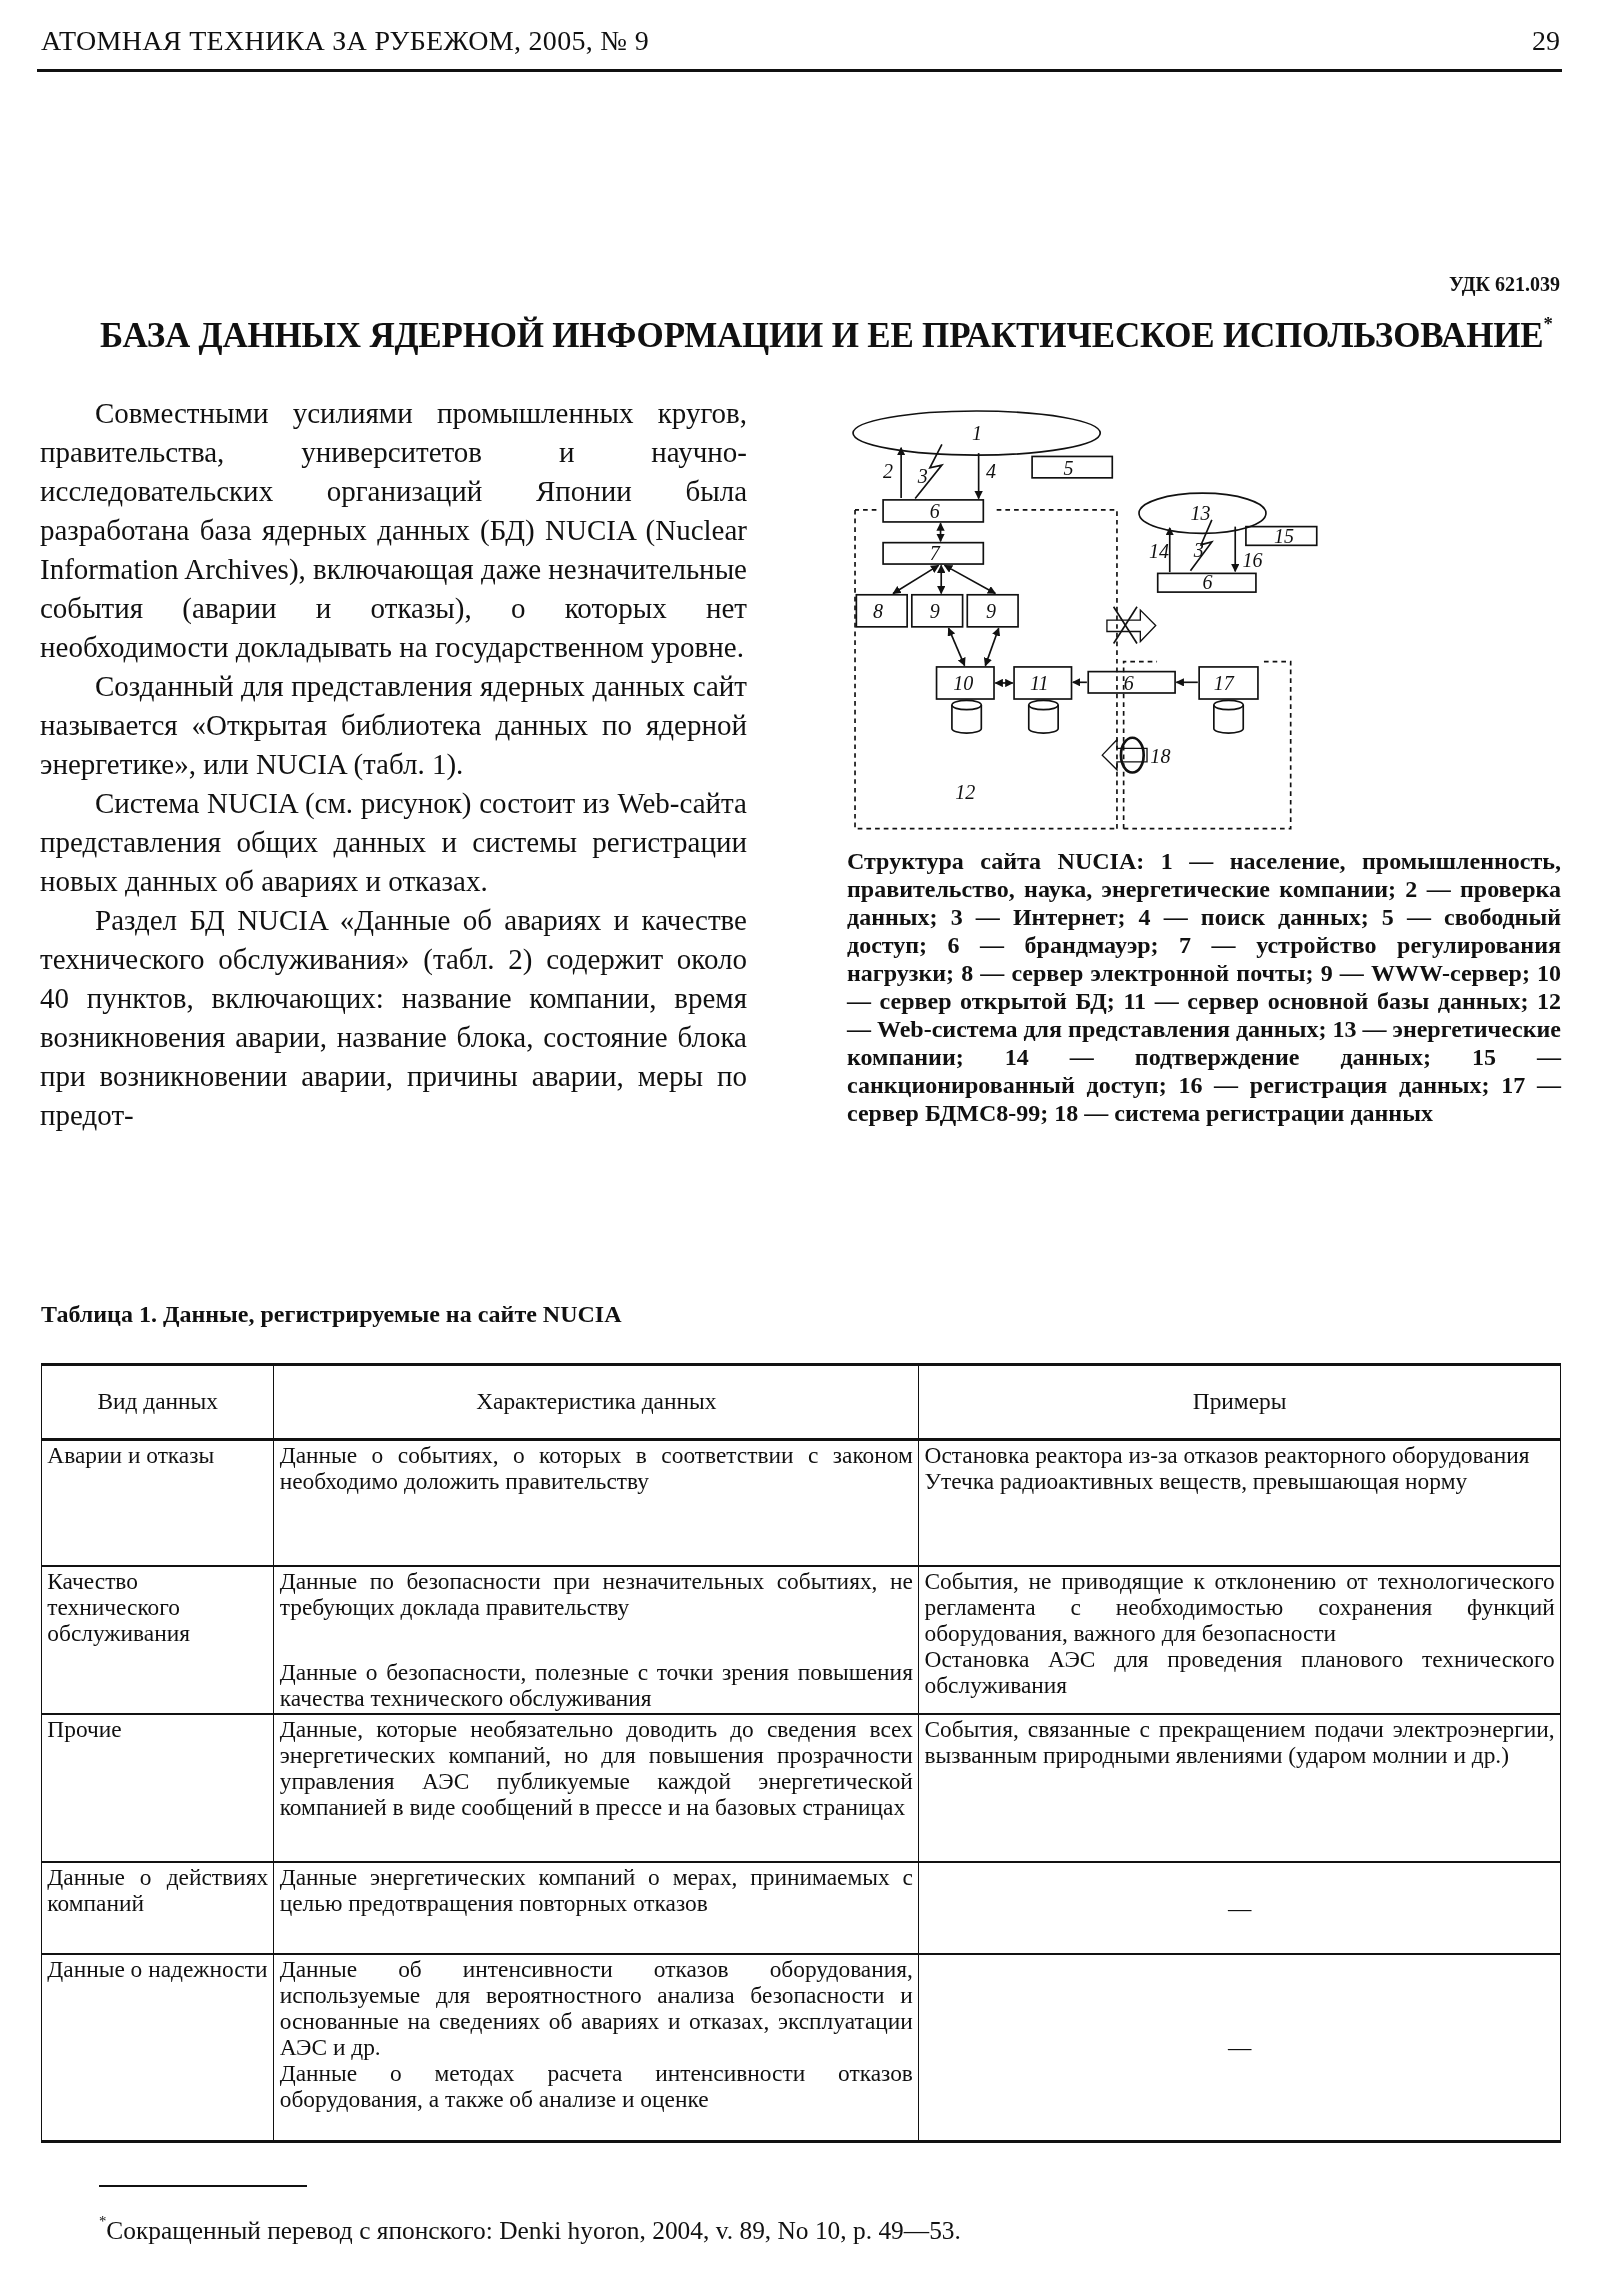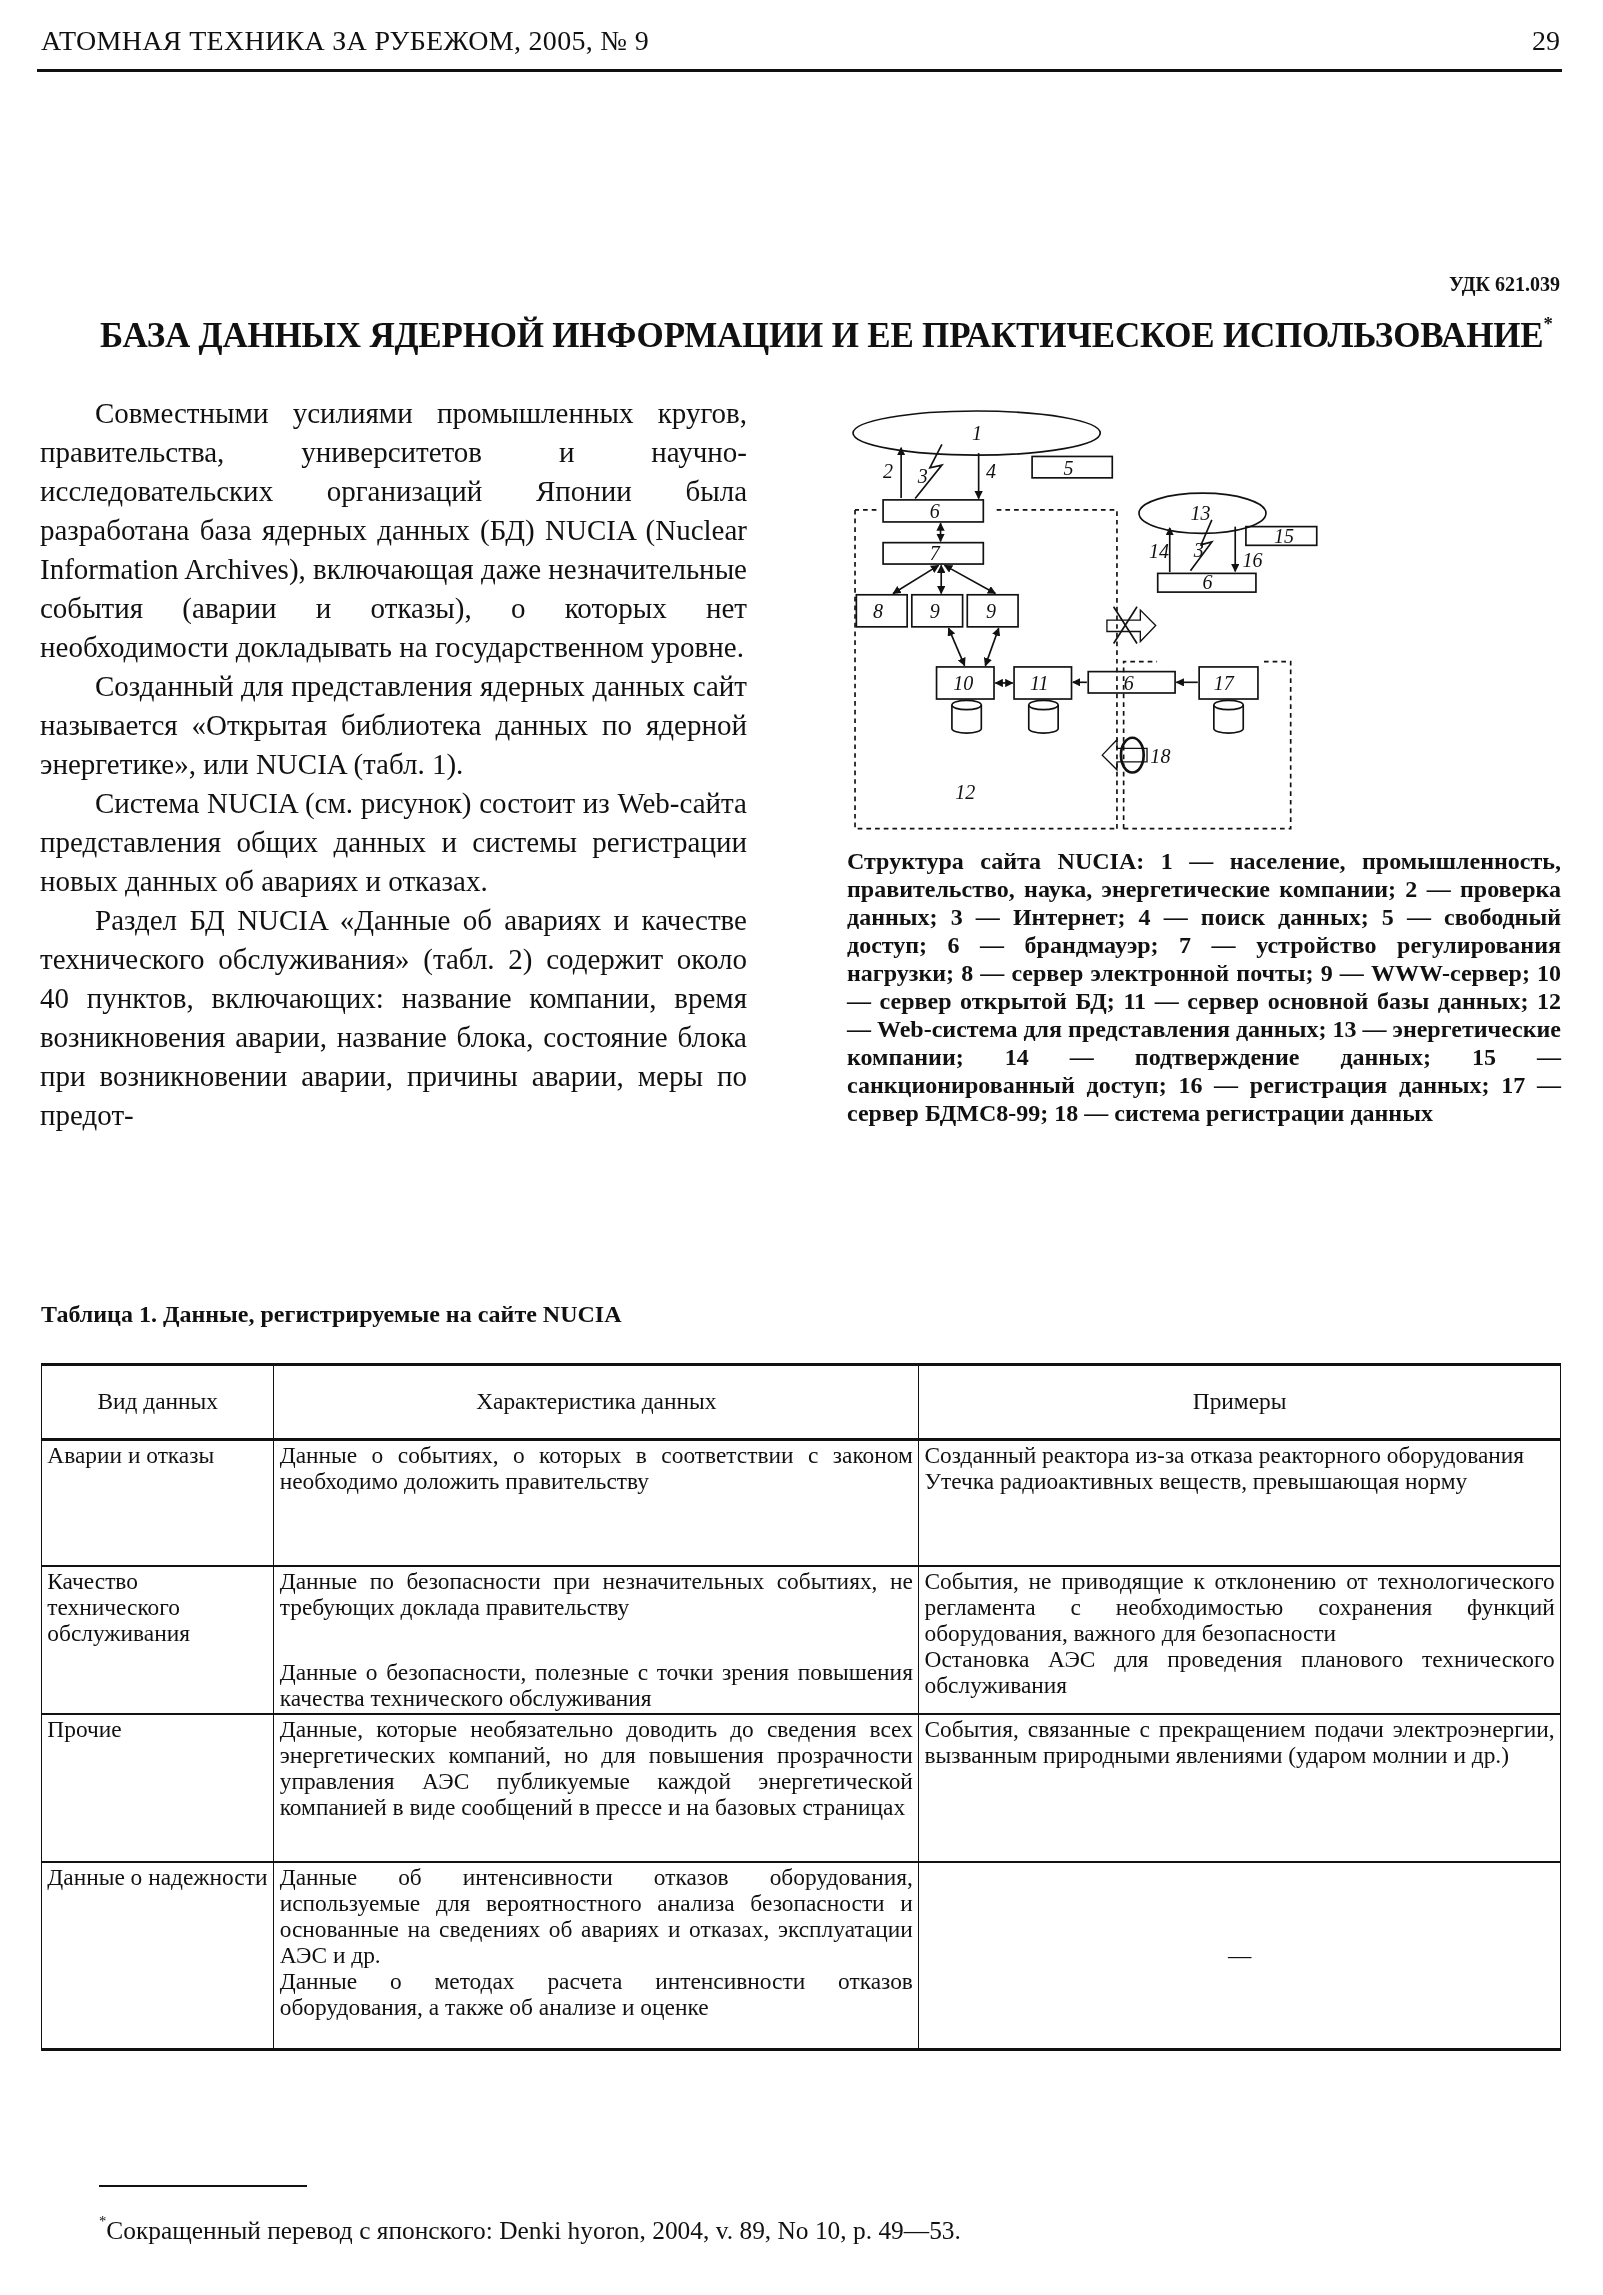--- a/index.html
+++ b/index.html
@@ -156,21 +156,21 @@
       <th>Примеры</th>
     </tr>
   </thead>
   <tbody>
     <tr style="height:127px">
       <td class="col1">Аварии и отказы</td>
       <td class="col2">
         <span class="cell-line">Данные о событиях, о которых в соответствии с законом необходимо доложить правительству</span>
       </td>
       <td class="col3">
-        <span class="cell-line">Созданный реактора из-за отказа реакторного оборудования</span>
+        <span class="cell-line">Остановка реактора из-за отказов реакторного оборудования</span>
         <span class="cell-line">Утечка радиоактивных веществ, превышающая норму</span>
       </td>
     </tr>
     <tr style="height:148px">
       <td class="col1">Качество технического обслуживания</td>
       <td class="col2">
         <span class="cell-line">Данные по безопасности при незначительных событиях, не требующих доклада правительству</span>
         <span class="gap"></span>
         <span class="cell-line">Данные о безопасности, полезные с точки зрения повышения качества технического обслуживания</span>
       </td>
@@ -181,20 +181,27 @@
     </tr>
     <tr style="height:148px">
       <td class="col1">Прочие</td>
       <td class="col2">
         <span class="cell-line">Данные, которые необязательно доводить до сведения всех энергетических компаний, но для повышения прозрачности управления АЭС публикуемые каждой энергетической компанией в виде сообщений в прессе и на базовых страницах</span>
       </td>
       <td class="col3">
         <span class="cell-line">События, связанные с прекращением подачи электроэнергии, вызванным природными явлениями (ударом молнии и др.)</span>
       </td>
     </tr>
+    <tr style="height:92px">
+      <td class="col1">Данные о действиях компаний</td>
+      <td class="col2">
+        <span class="cell-line">Данные энергетических компаний о мерах, принимаемых с целью предотвращения повторных отказов</span>
+      </td>
+      <td class="col3 dash">—</td>
+    </tr>
     <tr style="height:187px">
       <td class="col1">Данные о надежности</td>
       <td class="col2">
         <span class="cell-line">Данные об интенсивности отказов оборудования, используемые для вероятностного анализа безопасности и основанные на сведениях об авариях и отказах, эксплуатации АЭС и др.</span>
         <span class="cell-line">Данные о методах расчета интенсивности отказов оборудования, а также об анализе и оценке</span>
       </td>
       <td class="col3 dash">—</td>
     </tr>
   </tbody>
 </table>

